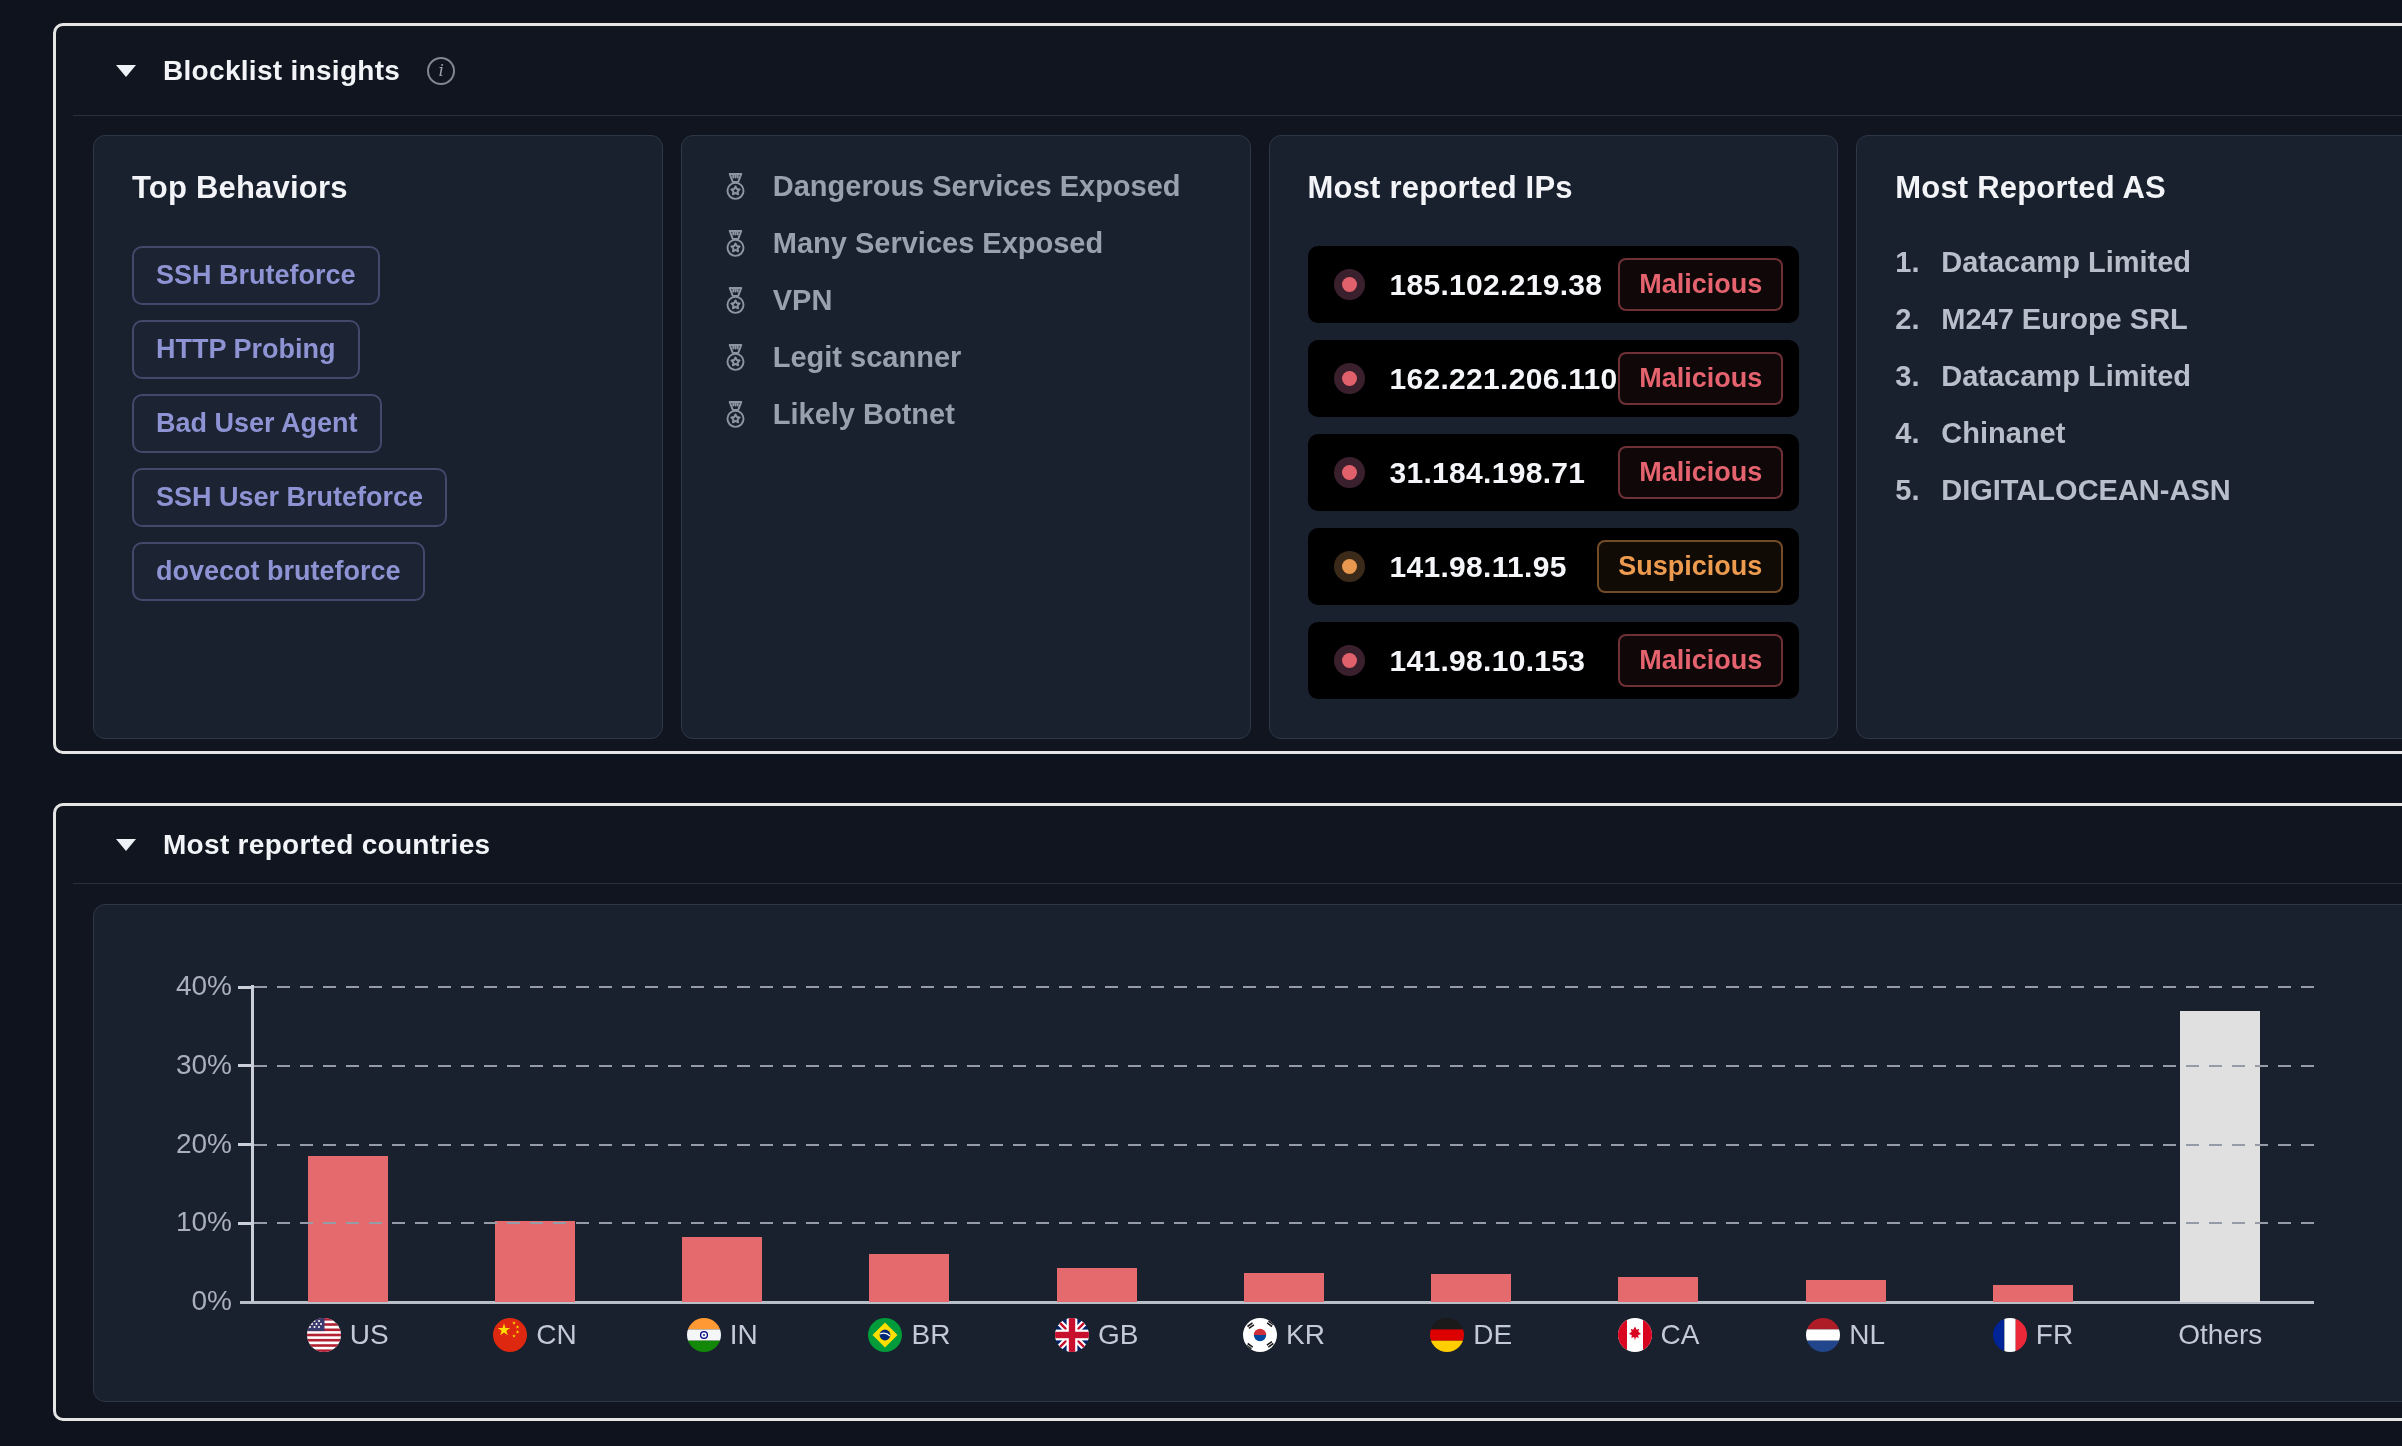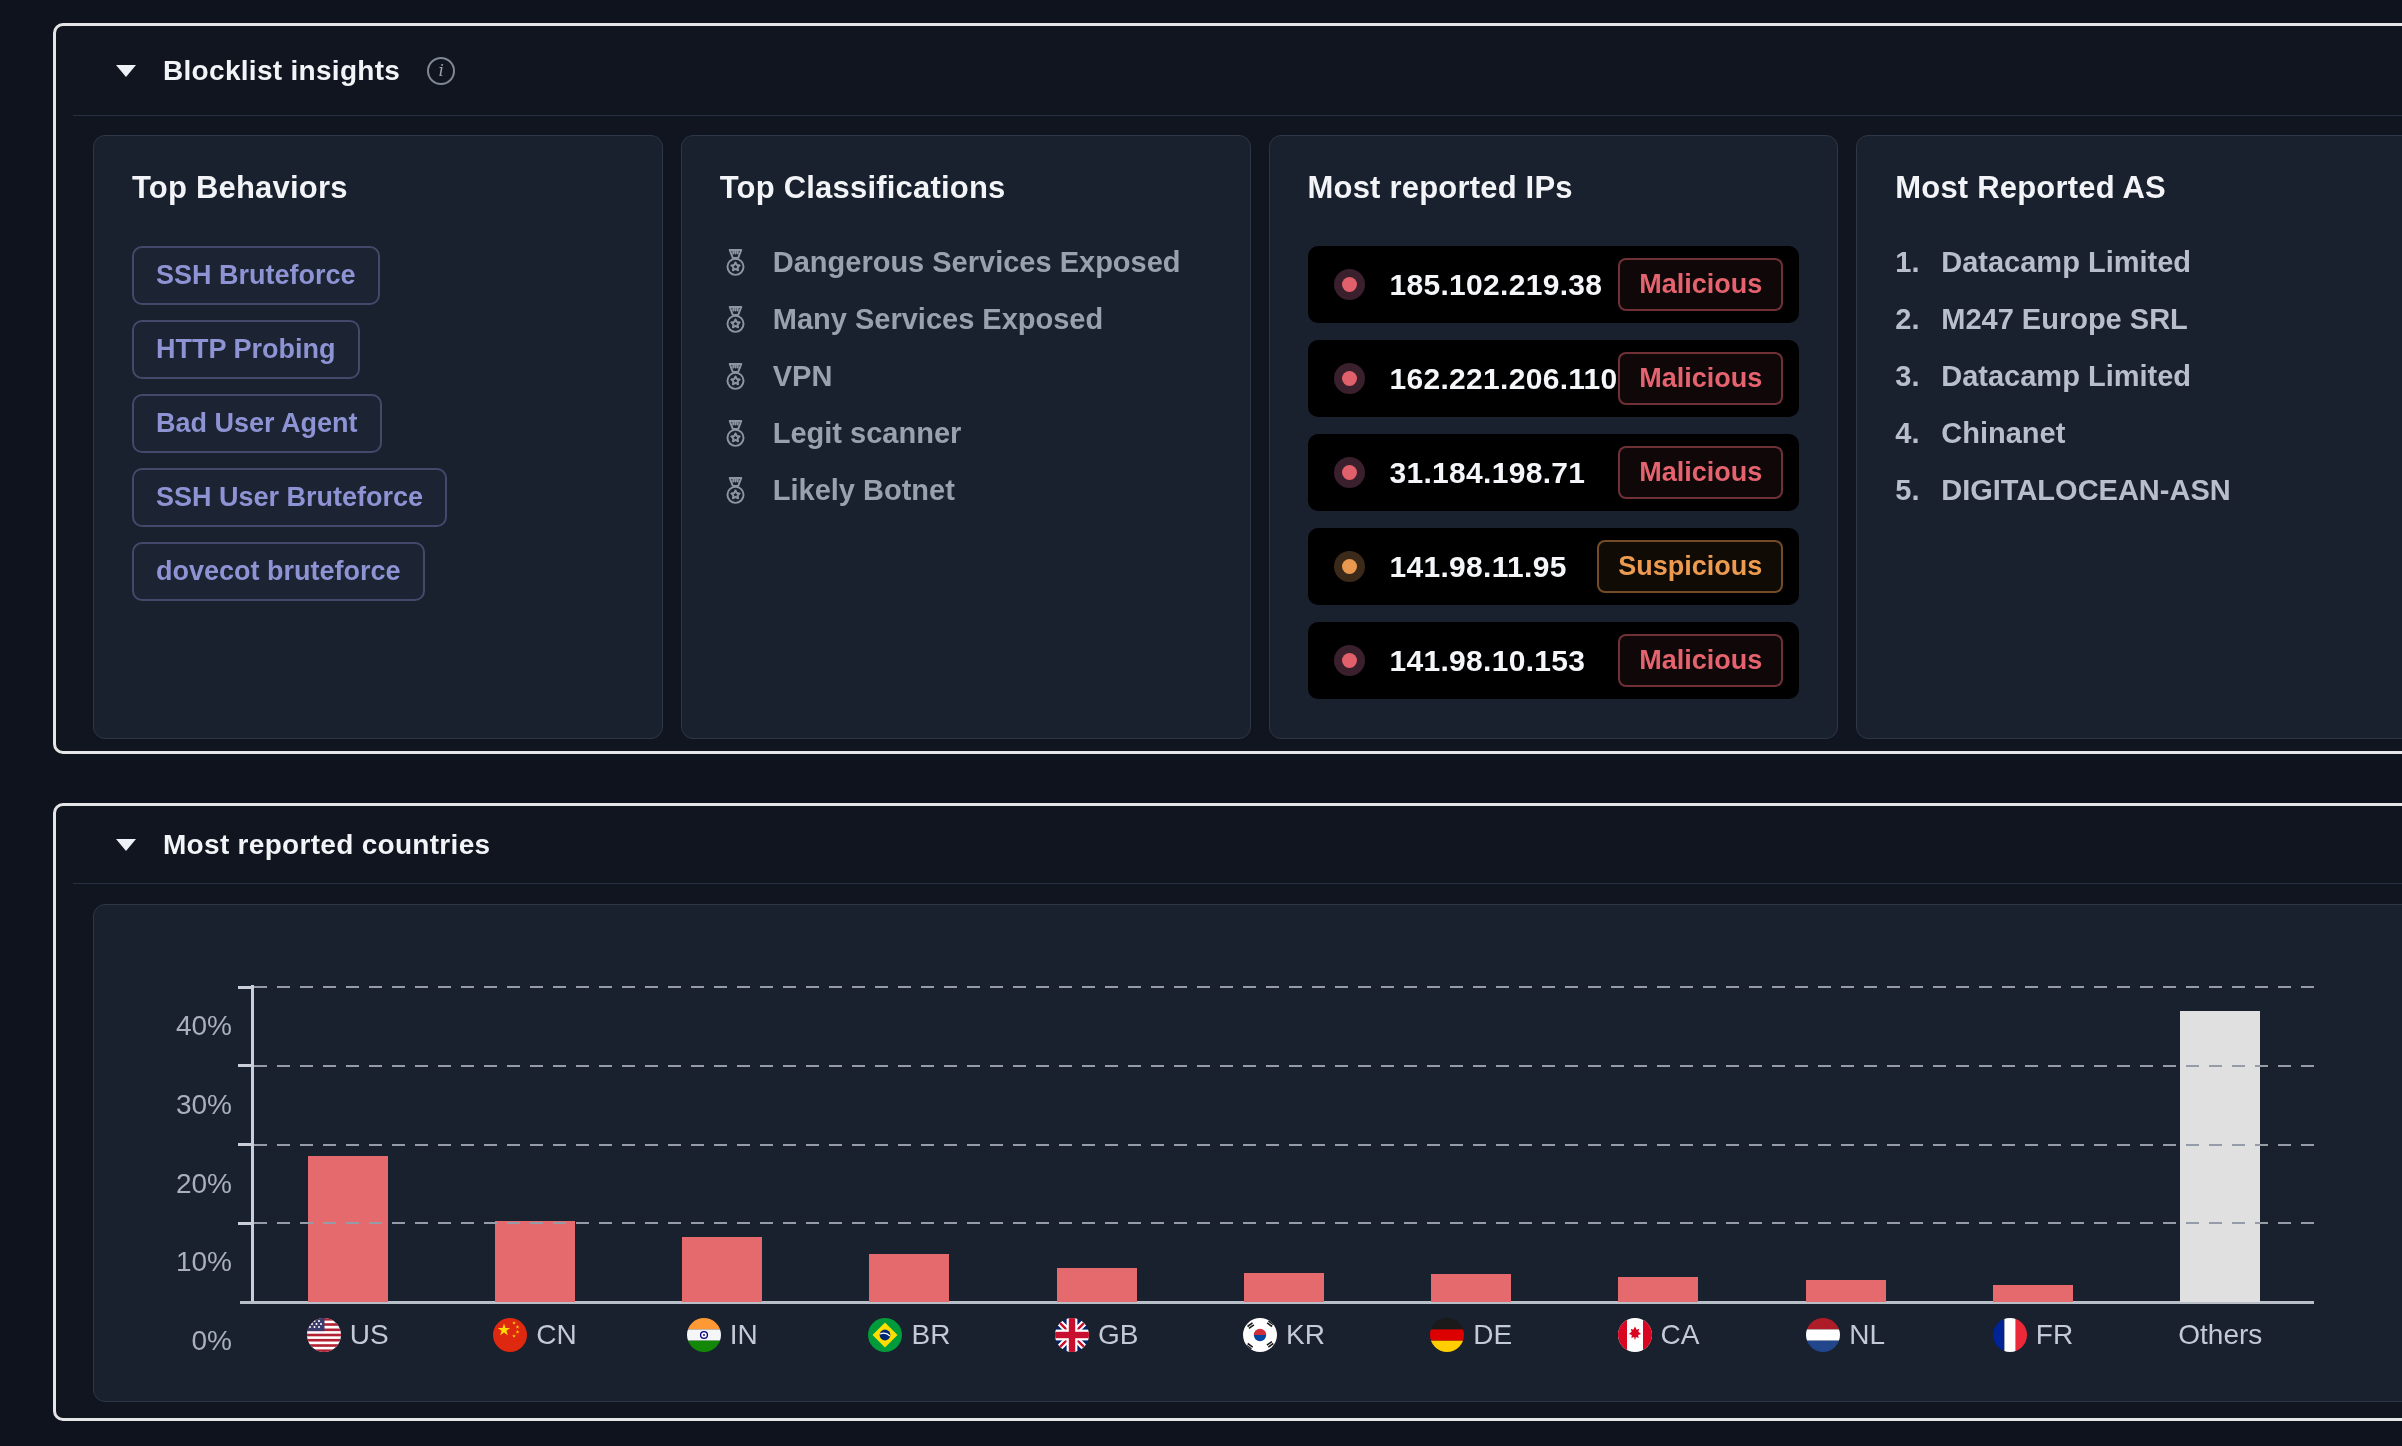--- a/index.html
+++ b/index.html
@@ -57,21 +57,21 @@
   #sec-countries { top:803px; height:618px; }
   #sec-countries .section-header { height:78px; }
   .chart-panel { position:relative; margin:20px; height:498px; background:#19202e;
                  border:1px solid #2e3747; border-radius:12px; }
   .y-axis-line { position:absolute; left:157px; top:80px; width:3px; height:318px; background:#c9ced8; }
   .baseline { position:absolute; left:146px; top:396px; width:2074px; height:3px; background:#b9bfc9; }
   .gridline { position:absolute; left:160px; width:2060px; height:2px;
               background:repeating-linear-gradient(to right,#969ca7 0,#969ca7 13px,transparent 13px,transparent 23px); }
   .ytick-mark { position:absolute; left:144px; width:14px; height:3px; background:#c9ced8; }
   .ytick-label { position:absolute; left:18px; width:120px; text-align:right;
-                 font-size:28px; font-weight:500; color:#a9b0bc;margin-top:40px; }
+                 font-size:28px; font-weight:500; color:#a9b0bc; }
   .bars { position:absolute; left:160px; top:82px; width:2060px; height:315px; display:flex; }
   .bar-col { flex:1; position:relative; }
   .bar { position:absolute; bottom:0; left:50%; transform:translateX(-50%); width:80px; cursor:pointer; }
   .x-labels { position:absolute; left:160px; top:413px; width:2060px; display:flex; }
   .x-label { flex:1; display:flex; align-items:center; justify-content:center; gap:9px;
              font-size:28px; color:#c4cad5; }
   .x-label svg { flex:0 0 auto; display:block; }
 </style>
 </head>
 <body>
@@ -91,21 +91,20 @@
         <div class="tag-list">
             <div class="tag">SSH Bruteforce</div>
             <div class="tag">HTTP Probing</div>
             <div class="tag">Bad User Agent</div>
             <div class="tag">SSH User Bruteforce</div>
             <div class="tag">dovecot bruteforce</div>
           </div>
       </div>
 
       <div class="panel">
-        <div class="panel-title">Top Classifications</div>
         <div class="class-list">
             <div class="class-item">
               <svg width="31" height="31" viewBox="0 0 32 32" fill="none" stroke="#8d95a2" stroke-width="2" stroke-linecap="round" stroke-linejoin="round">
                 <path d="M10 3 h12 l-3.2 8.2 h-5.6 Z"></path>
                 <path d="M13.7 3.4 v3.4 M16 3.4 v3.4 M18.3 3.4 v3.4"></path>
                 <circle cx="16" cy="20.5" r="8.3"></circle>
                 <path d="M16 15.9 l1.35 2.7 2.95 .42 -2.15 2.08 .52 2.95 -2.67-1.4 -2.67 1.4 .52-2.95 -2.15-2.08 2.95-.42 Z"></path>
               </svg>
               <span>Dangerous Services Exposed</span>
             </div>

